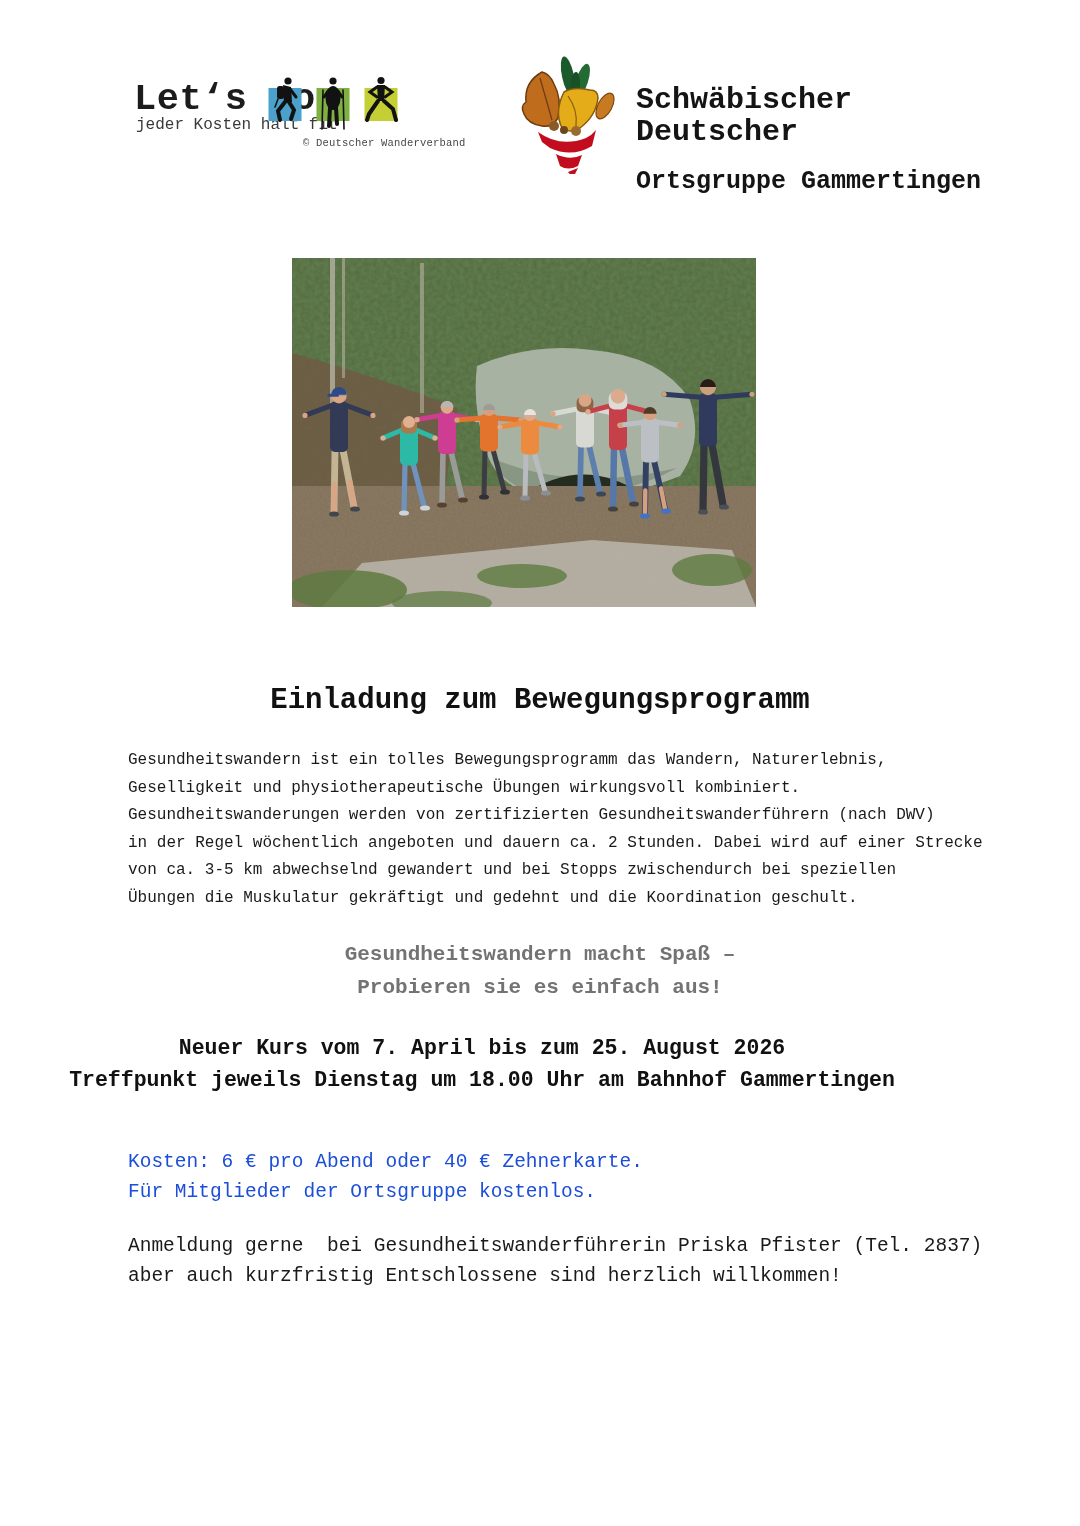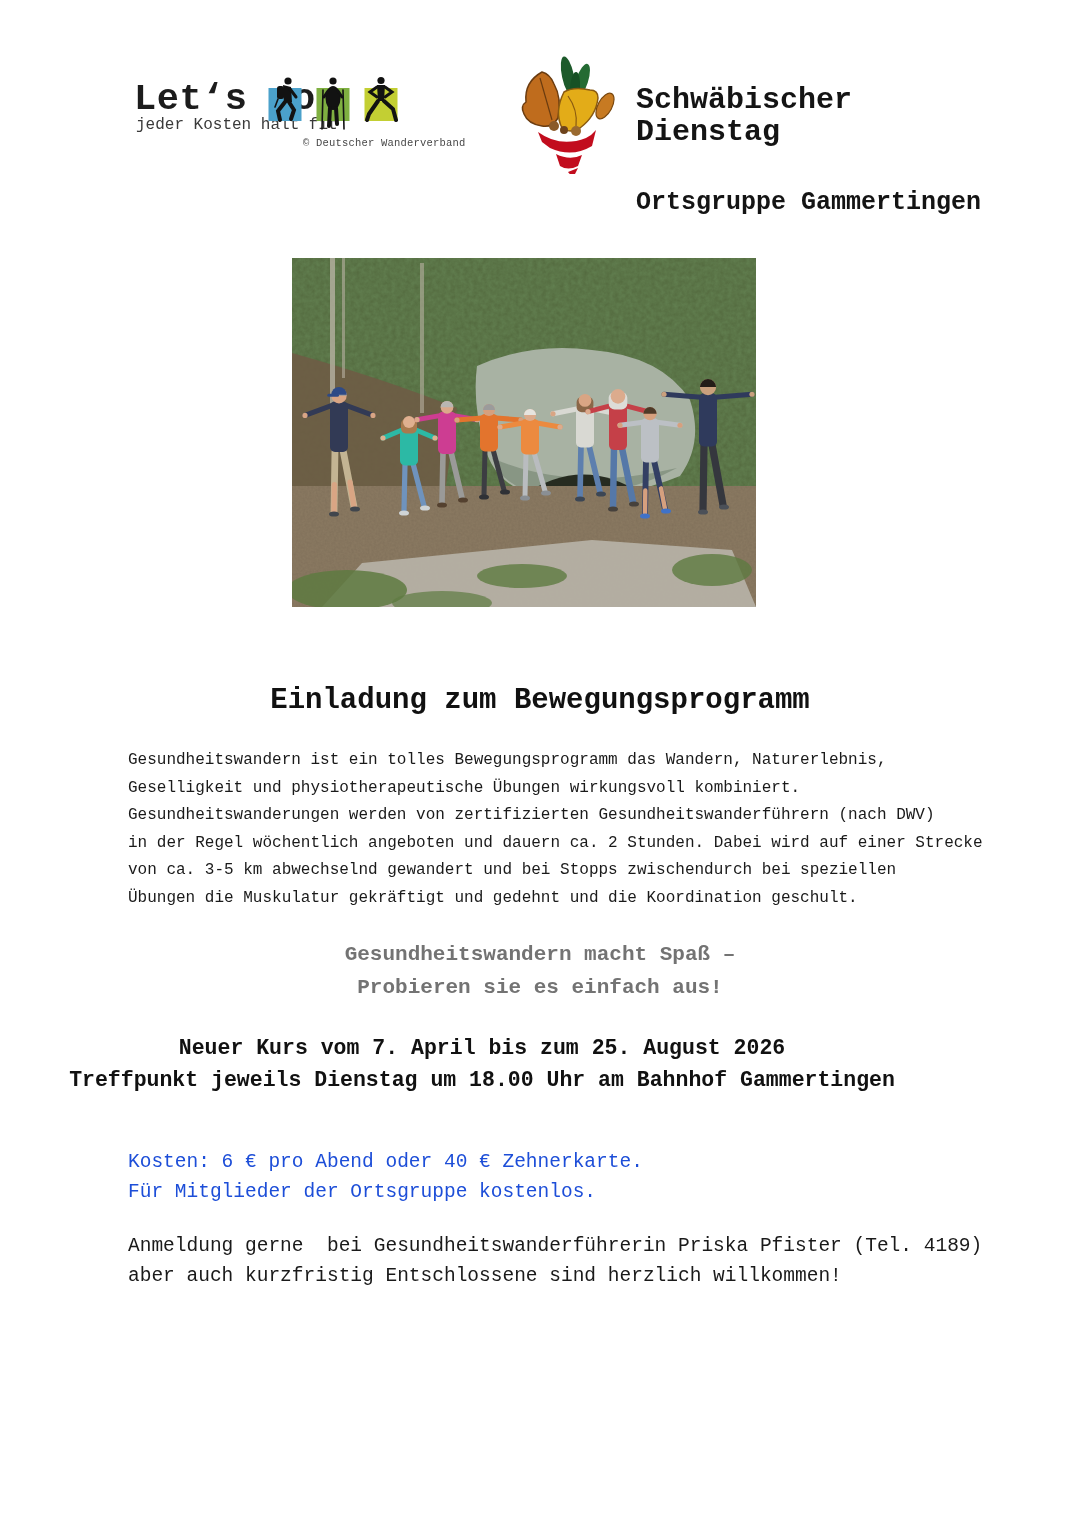--- a/index.html
+++ b/index.html
@@ -8,21 +8,21 @@
     font-family:Liberation Mono, monospace; color:#1a1a1a; overflow:hidden;border-radius:13px;
   }
   
   .letsgo-word{position:absolute; left:134px; top:78px; font-size:37px; font-weight:bold; color:#1c1c1c; letter-spacing:.5px;}
   .letsgo-tag{position:absolute; left:136px; top:116px; font-size:16px; color:#3a3a3a;}
   .letsgo-tiles{position:absolute; left:268px; top:76px; display:flex; gap:14px;}
   .letsgo-copy{position:absolute; left:303px; top:137px; font-size:10.5px; color:#474747; letter-spacing:.2px;}
   
   .alb-logo{position:absolute; left:512px; top:54px;}
   .alb-name{position:absolute; left:636px; top:84px; font-size:30px; font-weight:bold; line-height:32px; color:#141414; white-space:pre-wrap;}
-  .alb-sub{position:absolute; left:636px; top:167px; font-size:25px; font-weight:bold; color:#141414;margin-top:21px;}
+  .alb-sub{position:absolute; left:636px; top:167px; font-size:25px; font-weight:bold; color:#141414;}
   
   .photo{position:absolute; left:292px; top:258px; width:464px; height:349px;}
   .photo svg{display:block;}
   
   .title{position:absolute; left:0; top:684px; width:1080px; text-align:center; font-size:29px; font-weight:bold; color:#111;}
   .intro{position:absolute; left:128px; top:747px; width:900px; font-size:16px; line-height:27.6px; white-space:pre-wrap; color:#1a1a1a;}
   .slogan{position:absolute; left:0; top:938px; width:1080px; text-align:center; font-size:21px; font-weight:bold; line-height:33px; white-space:pre-wrap; color:#737373;}
   .course{position:absolute; left:0; top:1032px; width:964px; text-align:center; font-size:21.5px; font-weight:bold; line-height:32px; white-space:pre-wrap; color:#111;}
   .costs{position:absolute; left:128px; top:1147px; width:900px; font-size:19.5px; line-height:30px; white-space:pre-wrap; color:#1d4ed8;}
   .registration{position:absolute; left:128px; top:1231px; width:900px; font-size:19.5px; line-height:30px; white-space:pre-wrap; color:#1a1a1a;}
@@ -85,21 +85,21 @@
     <path d="M56,42 Q66,56 64,72" stroke="#8a5a10" stroke-width="1.2" fill="none"></path>
     <ellipse cx="93" cy="52" rx="7" ry="14" transform="rotate(28 93 52)" fill="#c77a22" stroke="#7a480f" stroke-width="1.2"></ellipse>
     <circle cx="42" cy="72" r="5" fill="#8a5a28"></circle>
     <circle cx="52" cy="76" r="4" fill="#6e441c"></circle>
     <circle cx="64" cy="77" r="5" fill="#9a6a30"></circle>
     <path d="M26,78 Q48,94 74,84 Q80,81 84,76 L80,92 Q60,104 38,94 L30,88 Z" fill="#c20d1e"></path>
     <path d="M44,100 Q58,107 70,101 L66,112 Q56,117 48,112 Z" fill="#c20d1e"></path>
     <path d="M56,118 L66,114 L61,124 Z" fill="#c20d1e"></path>
   </svg>
   <div class="alb-name">Schwäbischer
-Dienstag</div>
+Deutscher</div>
   <div class="alb-sub">Ortsgruppe Gammertingen</div>
 
   <div class="photo">
     <svg width="464" height="349" viewBox="0 0 464 349">
       <defs>
         <filter id="noiseG" x="0" y="0" width="100%" height="100%">
           <feTurbulence type="fractalNoise" baseFrequency="0.22" numOctaves="3" seed="4"></feTurbulence>
           <feColorMatrix type="matrix" values="0 0 0 0 0.16  0 0 0 0 0.30  0 0 0 0 0.12  0 0 0 0.55 0"></feColorMatrix>
         </filter>
         <filter id="noiseB" x="0" y="0" width="100%" height="100%">
@@ -257,16 +257,16 @@
 Gesundheitswanderungen werden von zertifizierten Gesundheitswanderführern (nach DWV)
 in der Regel wöchentlich angeboten und dauern ca. 2 Stunden. Dabei wird auf einer Strecke
 von ca. 3-5 km abwechselnd gewandert und bei Stopps zwischendurch bei speziellen
 Übungen die Muskulatur gekräftigt und gedehnt und die Koordination geschult.</div>
   <div class="slogan">Gesundheitswandern macht Spaß –
 Probieren sie es einfach aus!</div>
   <div class="course">Neuer Kurs vom 7. April bis zum 25. August 2026
 Treffpunkt jeweils Dienstag um 18.00 Uhr am Bahnhof Gammertingen</div>
   <div class="costs">Kosten: 6 € pro Abend oder 40 € Zehnerkarte.
 Für Mitglieder der Ortsgruppe kostenlos.</div>
-  <div class="registration">Anmeldung gerne  bei Gesundheitswanderführerin Priska Pfister (Tel. 4189)
+  <div class="registration">Anmeldung gerne  bei Gesundheitswanderführerin Priska Pfister (Tel. 2837)
 aber auch kurzfristig Entschlossene sind herzlich willkommen!</div>
 
 </div>
 
 </body></html>

